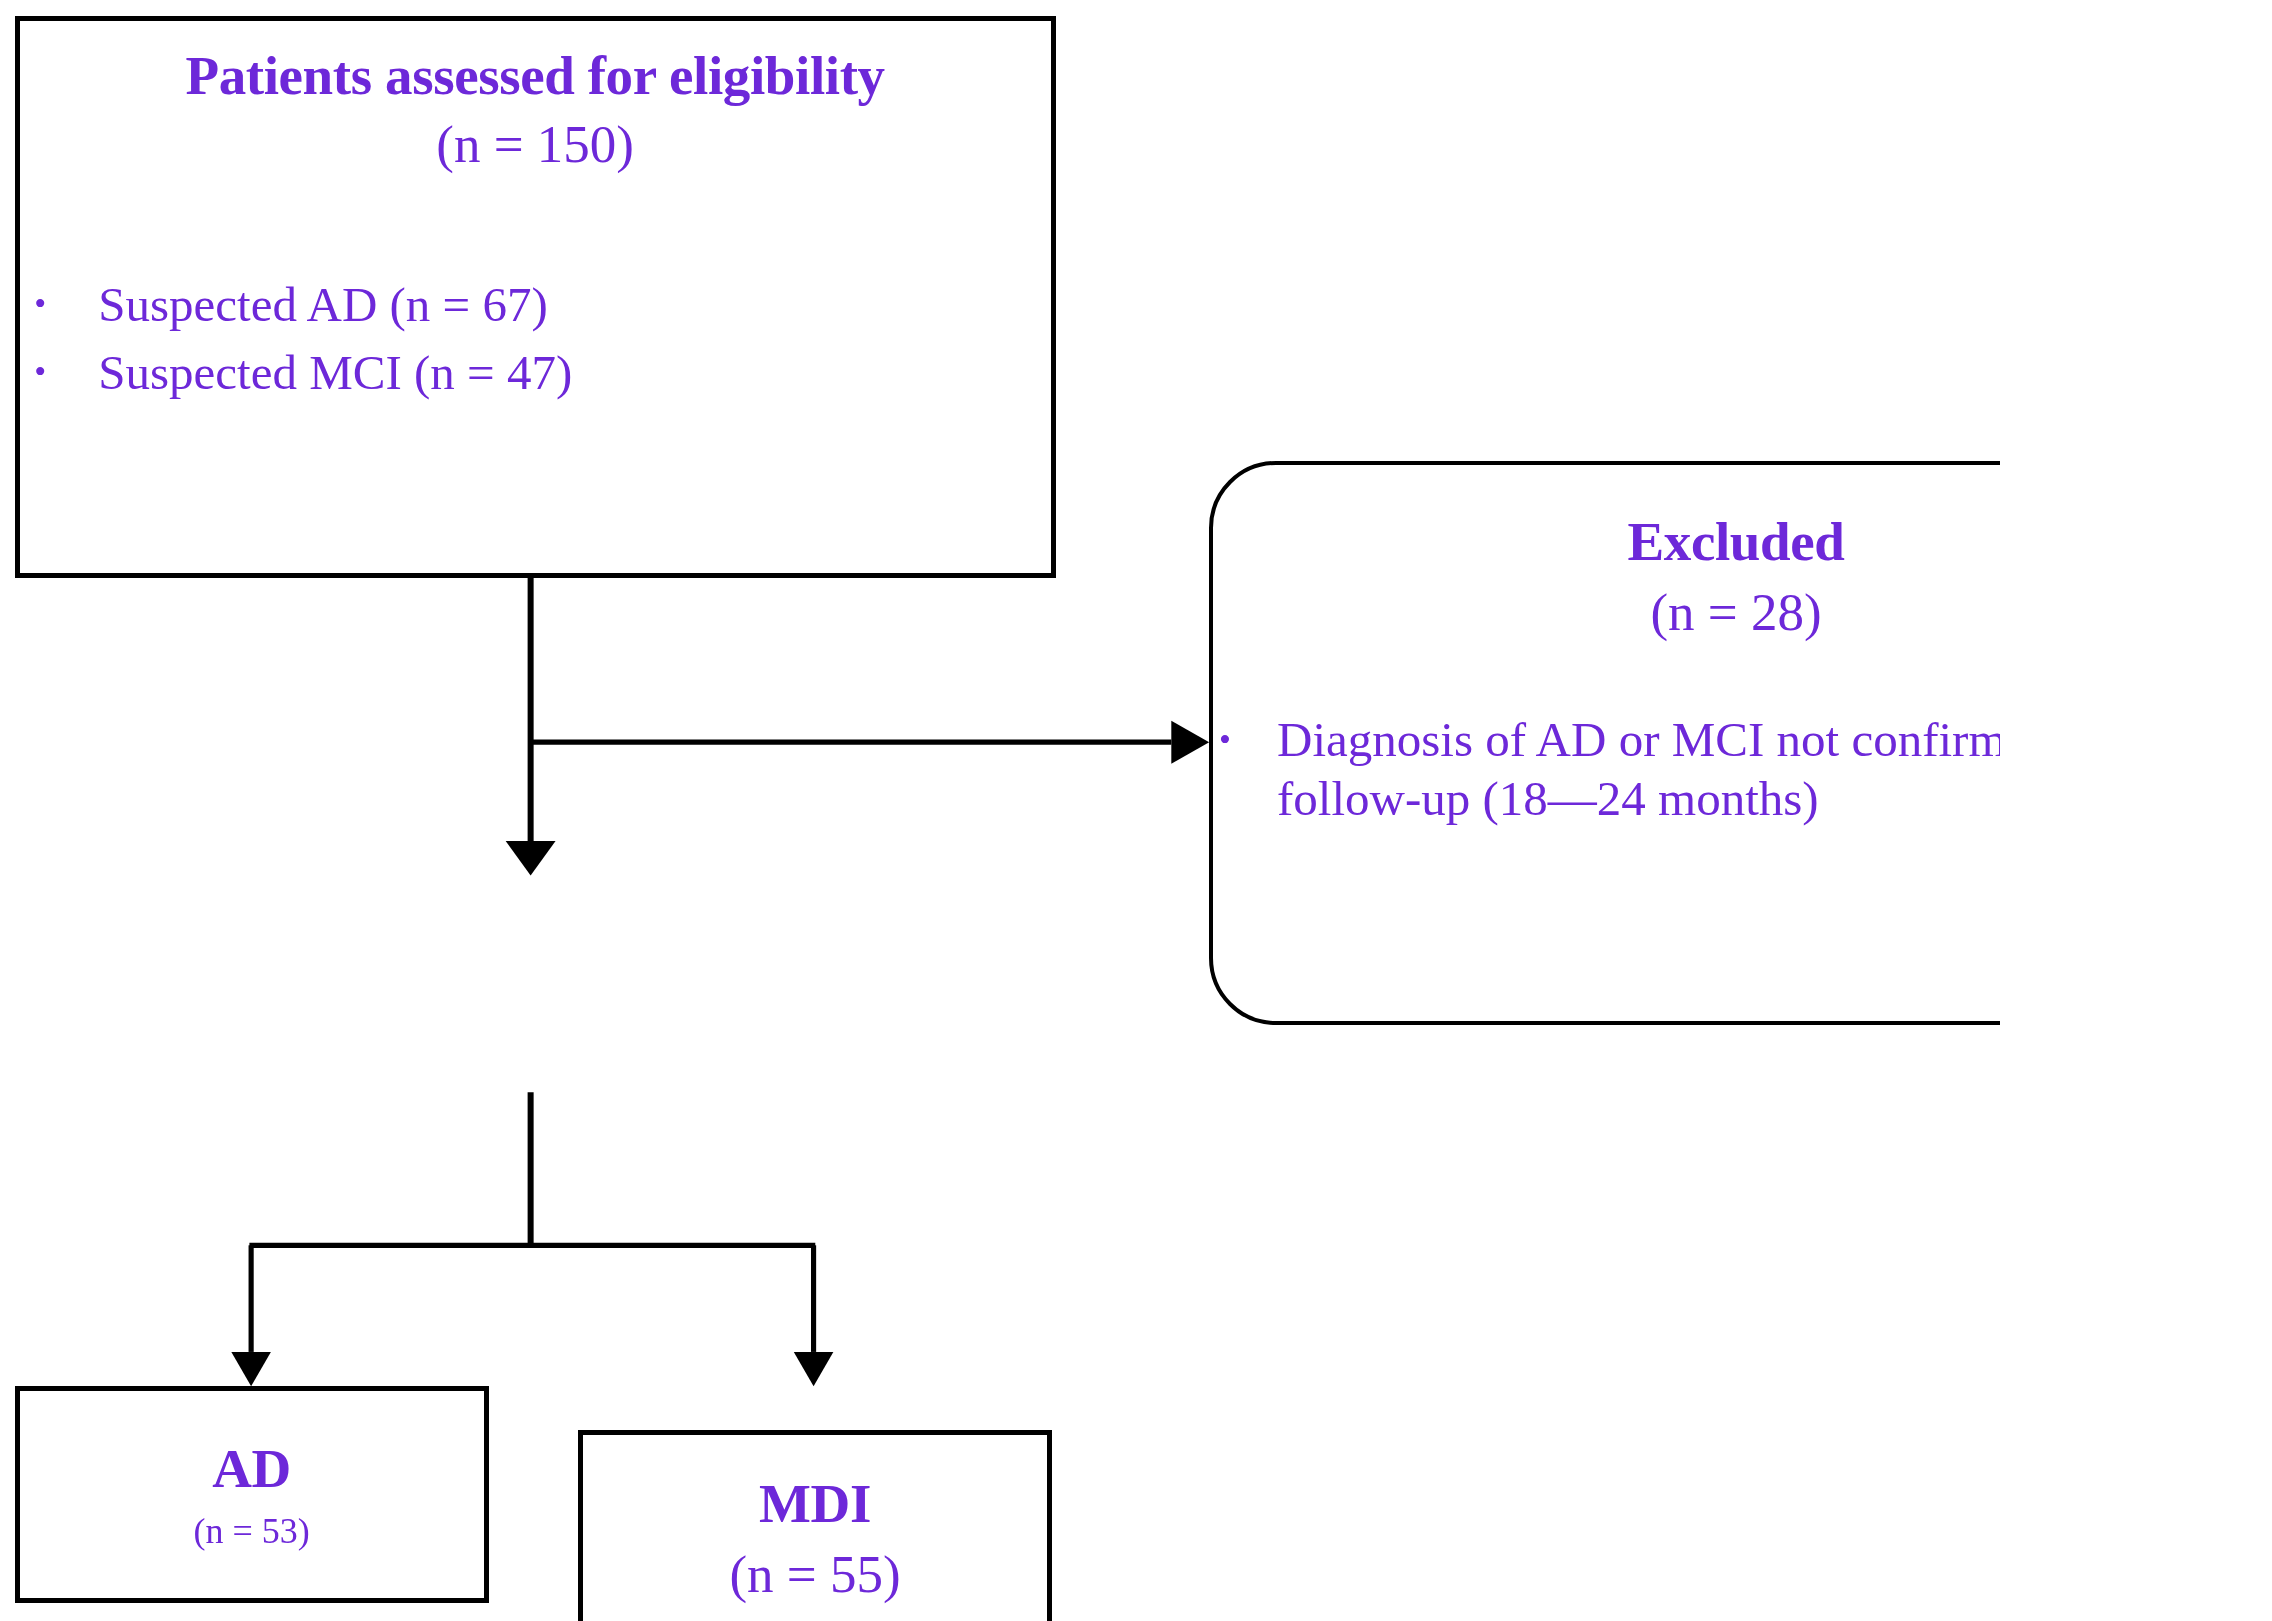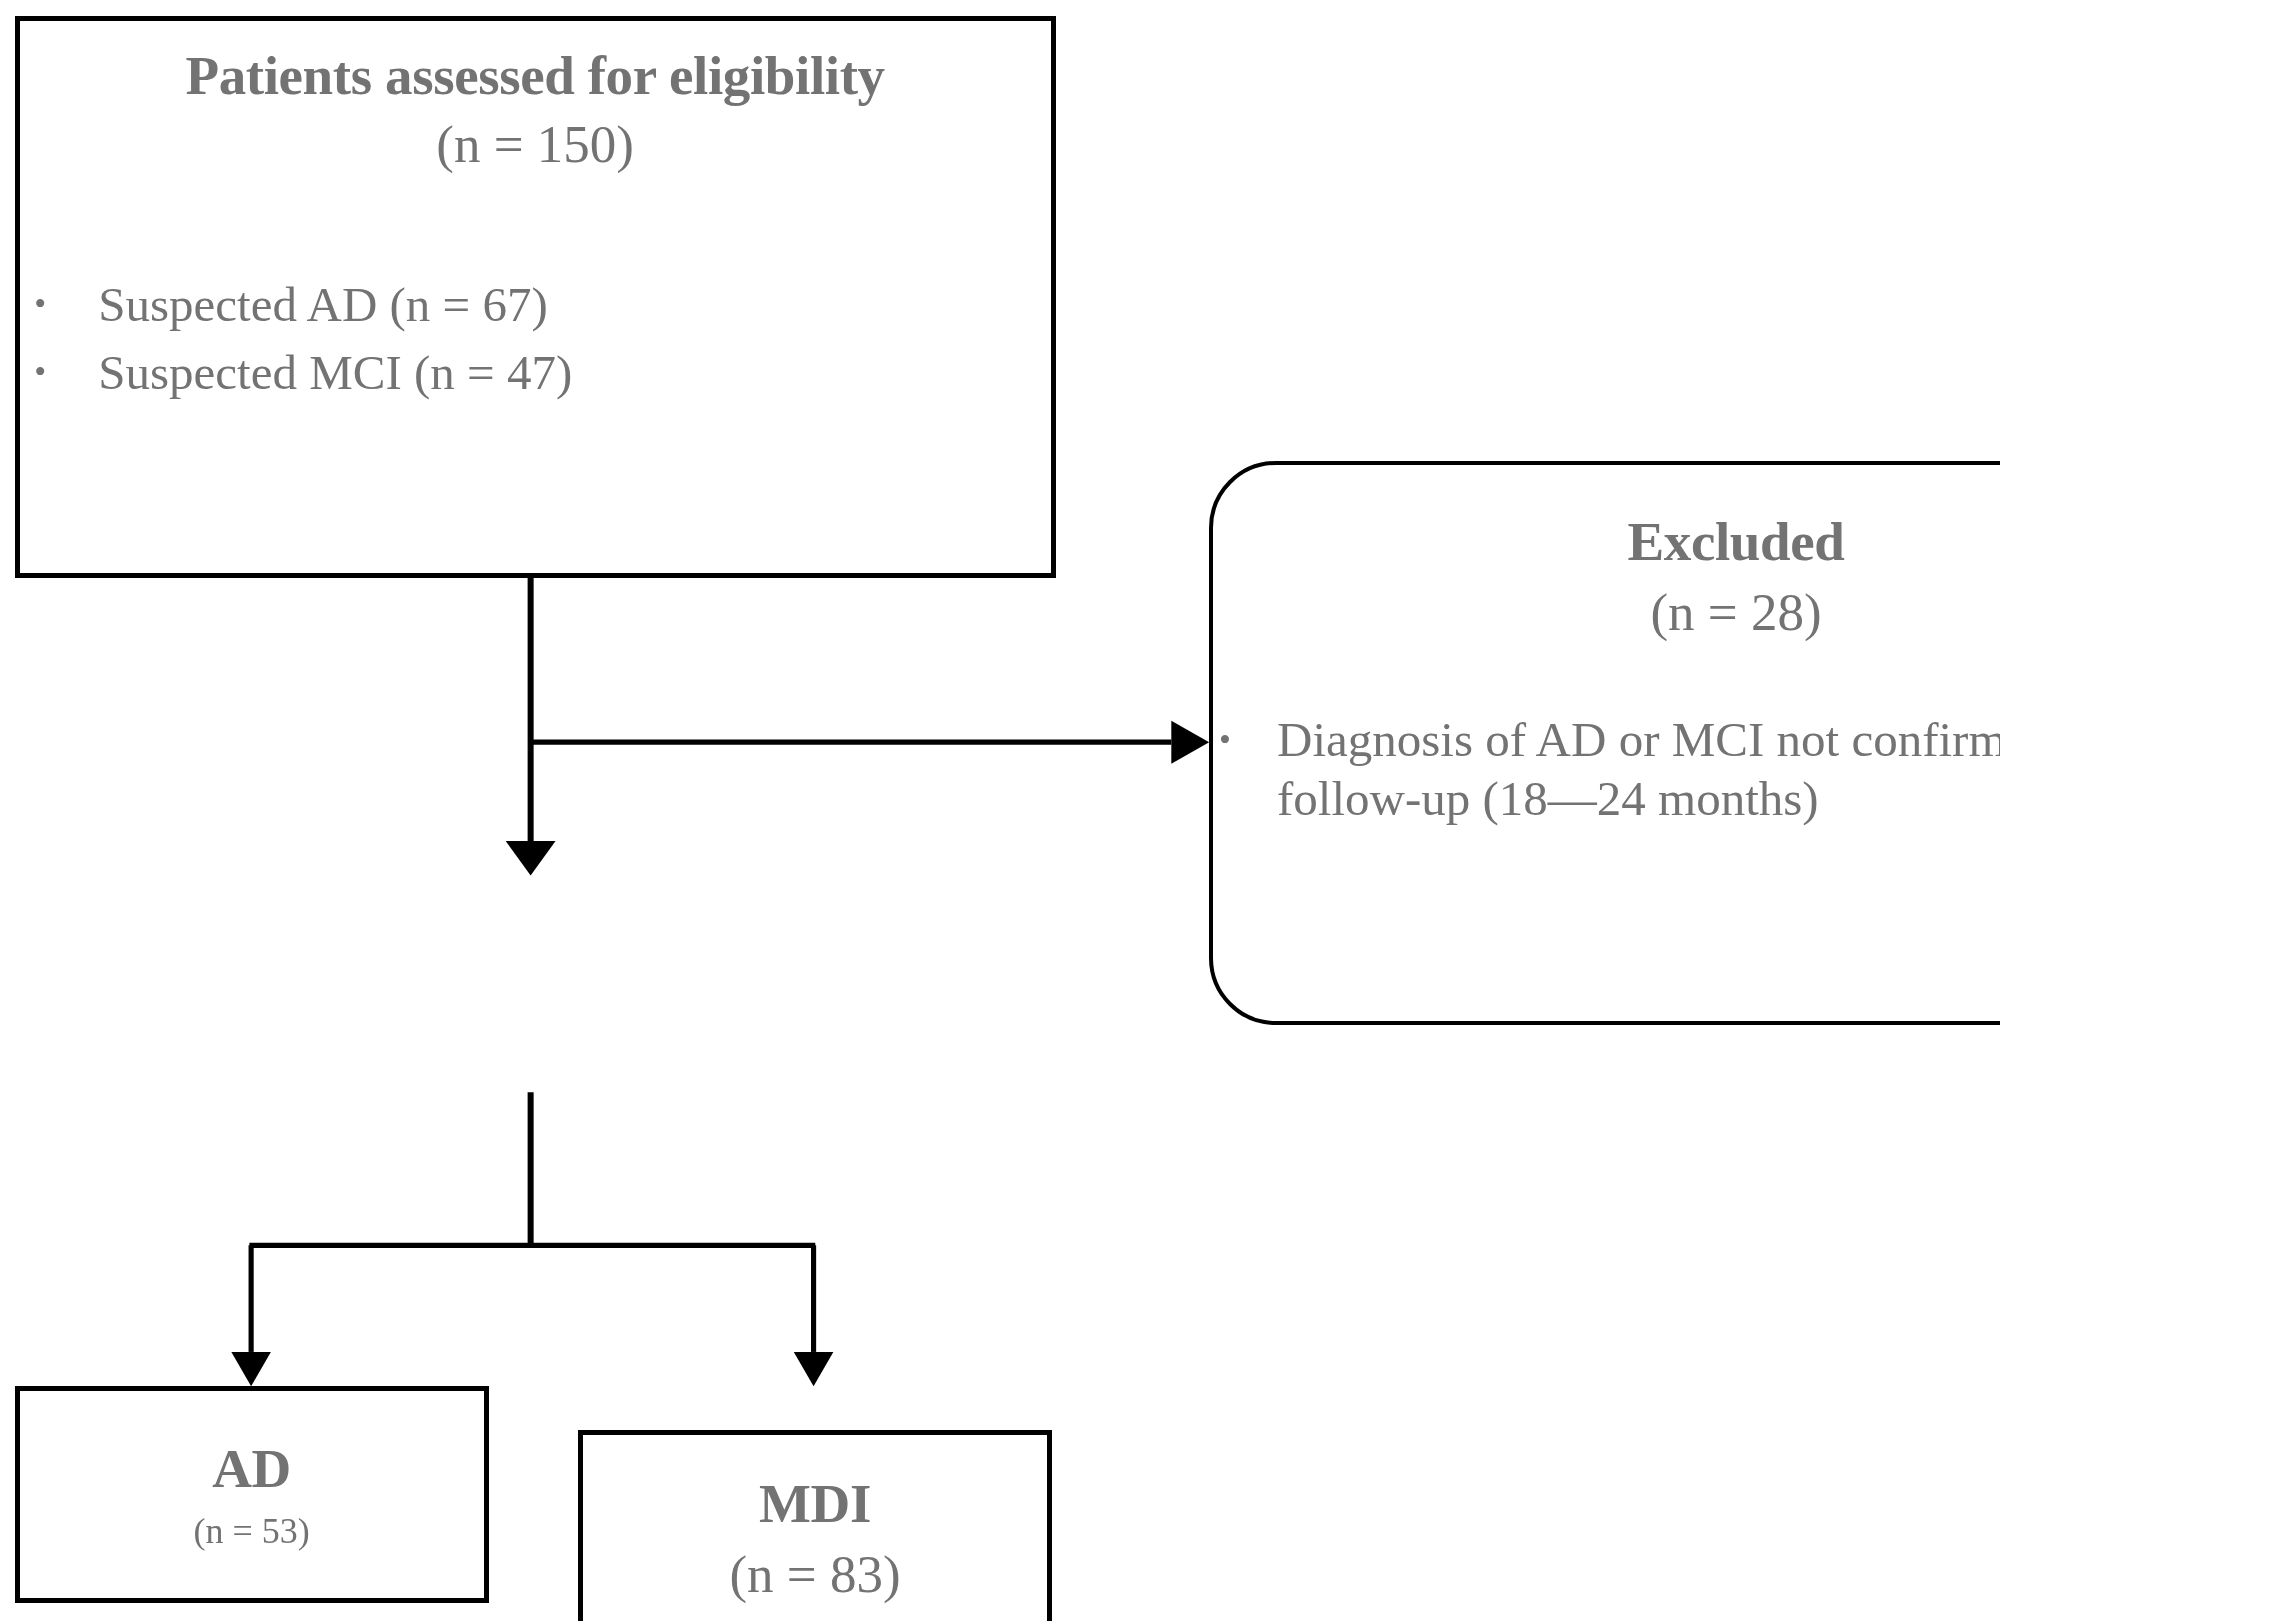--- a/index.html
+++ b/index.html
@@ -7,21 +7,21 @@
     margin: 0;
     padding: 0;
     background: #ffffff;
   }
   #canvas {
     position: relative;
     width: 2000px;
     height: 1622px;
     background: #ffffff;
     font-family: "Liberation Serif", "DejaVu Serif", serif;
-    color: #737373;
+    color: #6d28d9;
     overflow: hidden;
   }
 
   
   .node {
     position: absolute;
     box-sizing: border-box;
     background: #ffffff;
     border: 5.2px solid #000000;
     display: flex;
@@ -209,17 +209,17 @@
   </div>
 
 
   <div class="node" id="box-ad">
     <div class="node-title">AD</div>
     <div class="node-count">(n = 53)</div>
   </div>
 
   <div class="node" id="box-mdi">
     <div class="node-title">MDI</div>
-    <div class="node-count">(n = 83)</div>
+    <div class="node-count">(n = 55)</div>
   </div>
 
 </div>
 
 
 </body></html>

